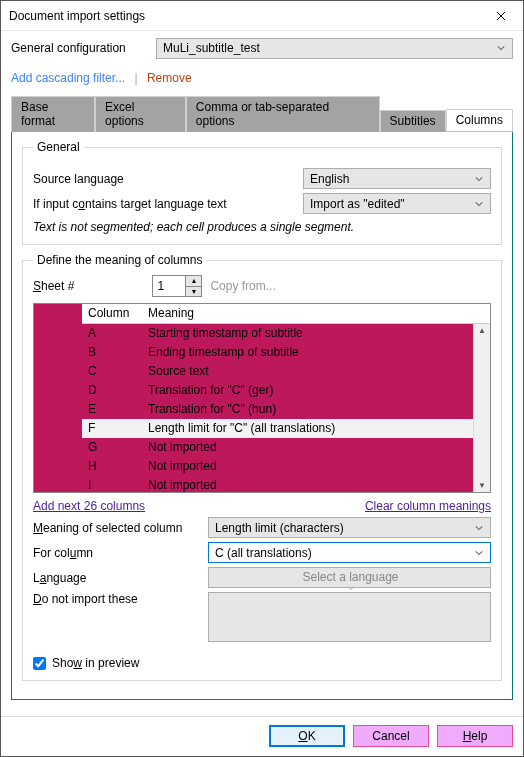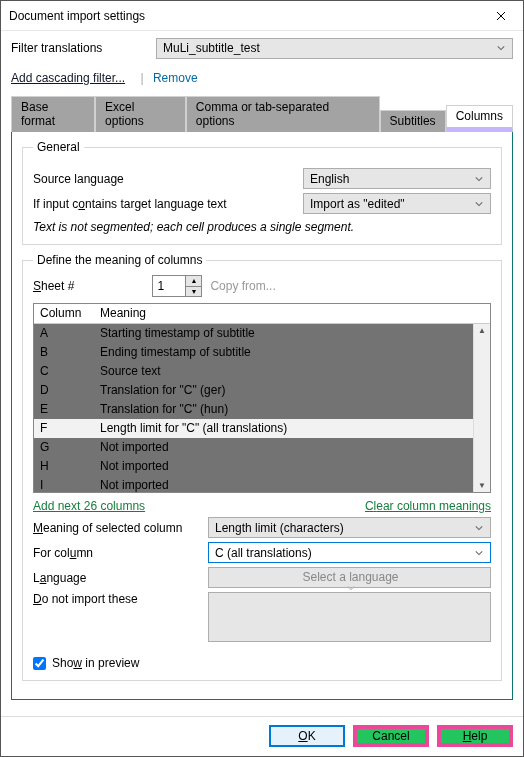--- a/index.html
+++ b/index.html
@@ -48,42 +48,42 @@
     display: flex;
     align-items: center;
     justify-content: space-between;
   }
   .select.white { background: #fff; }
   .select.disabled { color: #888; background:#e6e6e6;flex-direction:column; }
   .select .chev {
     width: 14px; height: 14px; display:flex; align-items:center; justify-content:center;
   }
   .chev svg { width:8px; height:8px; }
-  .linkish { color: #0f172a; display:inline-block; margin-right:6px;text-decoration:underline;}
+  .linkish { color: #3b82f6; display:inline-block; }
   .sep { color:#aaa; margin: 0 6px; }
-  .remove { color:#0369a1; display:inline-block;}
+  .remove { color:#c2410c; display:inline-block;}
   .linkrow { padding: 8px 0 4px 0; }
   .tabs {
     display:flex;
     gap:0;
     align-items:flex-end;
     border-bottom:1px solid #fff;
     margin-top: 6px;
   }
   .tab {
     padding: 3px 9px 4px 9px;
     border: 1px solid #d0d0d0;
     border-bottom: none;
     background: #fff;
     margin-right: 0px;
     position: relative;
     top: 1px;
   }
   .tab.active {
-    border-bottom: 5px solid #c4b5fd;
+    border-bottom: 1px solid #c4b5fd;
     z-index: 2;
   }
   .tab:not(.active) {
     background:#a3a3a3;
   }
   .tabbody {
     border: 1px solid #0f766e;
     padding: 8px 10px 10px 10px;
     margin-top: -1px;
   }
@@ -102,21 +102,22 @@
   .spin-bt { width:16px; display:flex; flex-direction:column; border-left:1px solid #888;}
   .spin-bt div { flex:1; display:flex; align-items:center; justify-content:center; background:#e6e6e6; font-size:7px; line-height:1;}
   .spin-bt div:first-child { border-bottom:1px solid #888;}
   .copyfrom { color:#999;text-align:right; }
   .colgrid {
     border:1px solid #888;
     height: 190px;
     display:flex;
     flex-direction: column;
     margin-top: 6px;
-    background:#737373;
+    background:#be185d;
+    padding-left:48px;
   }
   .colgrid .hdr {
     display:flex;
     border-bottom: 1px solid #ccc;
     background:#fff;
     font-weight: normal;
   }
   .colgrid .hdr div, .colgrid .trow div {
     padding: 2px 6px 3px 6px;
   }
@@ -126,21 +127,21 @@
   .colgrid .trow { display:flex; }
   .colgrid .trow.sel { background:#f2f2f2; }
   .colgrid .sb {
     position:absolute; right:0; top:0; bottom:0; width:17px;
     background:#f0f0f0; border-left:1px solid #ddd;
     display:flex; flex-direction:column; align-items:center; justify-content:space-between;
     padding:2px 0;
   }
   .colgrid .sb .ar { font-size:8px; color:#555;}
   .linkpair { display:flex; justify-content:space-between; margin-top:6px;}
-  .linkpair a { color: #15803d; text-decoration: underline; }
+  .linkpair a { color: #4c1d95; text-decoration: underline; }
   .frow { display:flex; align-items:center; margin-top:4px;}
   .frow .flbl { width: 175px; }
   .frow .fctrl { flex:1; }
   .textarea {
     height: 50px; background:#e6e6e6; border:1px solid #adadad;
   }
   .btnbar {
     display:flex;
     justify-content:flex-end;
     gap:8px;
@@ -148,22 +149,22 @@
     border-top: 1px solid #ddd;
     position: absolute;
     bottom: 0;
     left: 0;
     right: 0;
     background: #fff;
   }
   .btn {
     min-width: 76px;
     height: 22px;
-    border: 4px solid #ec4899;
-    background: #22c55e;
+    border: 1px solid #ec4899;
+    background: #f0abfc;
     display:flex;
     align-items:center;
     justify-content:center;
     padding: 0 14px;
   }
   .btn.primary { border: 2px solid #0078d7; background:#e5f1fb; }
   .outer { position: relative; height: 726px;}
 </style>
 </head>
 <body>
@@ -175,21 +176,21 @@
         <path d="M1 1 L9 9 M9 1 L1 9" stroke="#000" stroke-width="1" fill="none"></path>
       </svg>
   </div>
 </div>
 
 <div class="outer">
 <div class="content">
 
 
   <div class="row">
-    <div class="lbl">Filter translations</div>
+    <div class="lbl">General configuration</div>
     <div class="ctrl">
       <div class="select">
         <span>MuLi_subtitle_test</span>
         <span class="chev">
               <svg viewBox="0 0 10 10">
                 <path d="M1 3 L5 7 L9 3" fill="none" stroke="#666" stroke-width="1.3"></path>
               </svg>
             </span>
       </div>
     </div>

